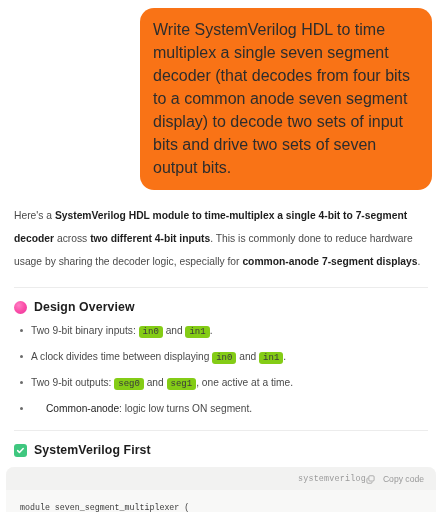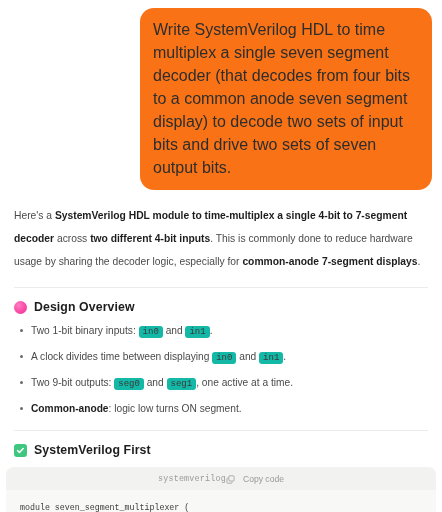--- a/index.html
+++ b/index.html
@@ -99,43 +99,43 @@
   }
   ul.bullets li:last-child { margin-bottom: 0; }
   ul.bullets li::before {
     content: "";
     position: absolute;
     left: 6px; top: 6px;
     width: 3px; height: 3px;
     border-radius: 50%;
     background: #6b6b6b;
   }
-  ul.bullets li b { color: #1d1d1d; font-weight: 700; }
+  ul.bullets li b { color: #1d1d1d; font-weight: 400; margin-left: 15px; }
 
   code.chip {
     font-family: "Liberation Mono", monospace;
     font-size: 9px;
-    background: #14b8a6;
+    background: #84cc16;
     color: #3a3a3a;
     padding: 1px 4px;
     border-radius: 3px;
     white-space: pre;
   }
 
   
   .codeblock {
     margin: 10px 6px 0 6px;
     background: #f8f8f7;
     border-radius: 8px 8px 0 0;
     overflow: hidden;
   }
   .code-header {
     display: flex;
     align-items: center;
-    justify-content: center;
+    justify-content: flex-end;
     padding: 7px 12px 6px 12px;
     background: #f2f2f1;
   }
   .code-lang {
     font-family: "Liberation Mono", monospace;
     font-size: 8.4px;
     color: #9a9a9a;
     letter-spacing: .2px;
   }
   .copy-btn {
@@ -173,21 +173,21 @@
     <p class="intro"><span>Here's a </span><b>SystemVerilog HDL module to time-multiplex a single 4-bit to 7-segment decoder</b><span> across </span><b>two different 4-bit inputs</b><span>. This is commonly done to reduce hardware usage by sharing the decoder logic, especially for </span><b>common-anode 7-segment displays</b><span>.</span></p>
 
     <hr class="sep">
 
     <div class="sec-head">
       <span class="emoji-dot"></span>
       <span class="title">Design Overview</span>
     </div>
 
     <ul class="bullets">
-      <li><span>Two 1-bit binary inputs: </span><code class="chip">in0</code><span> and </span><code class="chip">in1</code><span>.</span></li>
+      <li><span>Two 9-bit binary inputs: </span><code class="chip">in0</code><span> and </span><code class="chip">in1</code><span>.</span></li>
 
 
       <li><span>A clock divides time between displaying </span><code class="chip">in0</code><span> and </span><code class="chip">in1</code><span>.</span></li>
 
       <li><span>Two 9-bit outputs: </span><code class="chip">seg0</code><span> and </span><code class="chip">seg1</code><span>, one active at a time.</span></li>
 
       <li><b>Common-anode</b><span>: logic low turns ON segment.</span></li>
     </ul>
 
     <hr class="sep">

